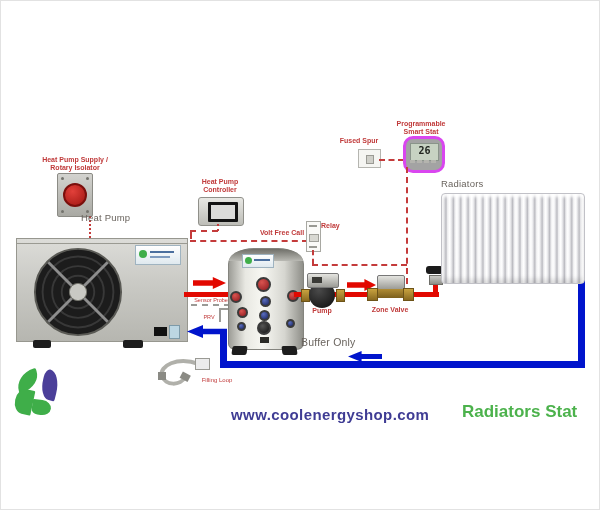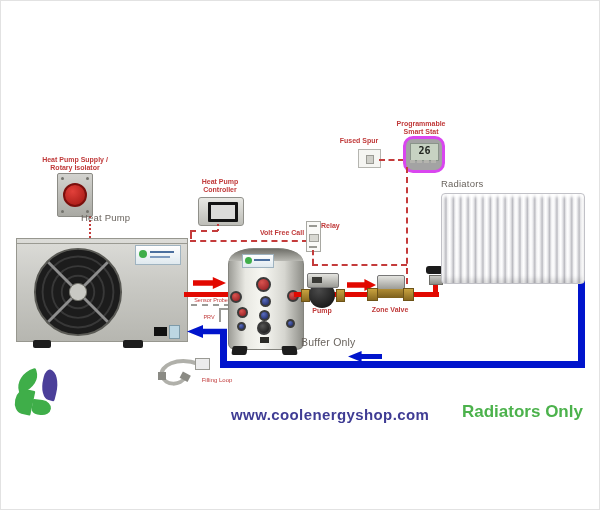--- a/index.html
+++ b/index.html
@@ -220,15 +220,15 @@
   <div class="abs gray-label" style="left:440px;top:177px;width:142px;text-align:left;">Radiators</div>
   <div class="abs radiator" style="left:440px;top:192px;width:142px;height:89px;"></div>
 
   <div class="abs" style="left:14px;top:368px;width:52px;height:56px;">
     <div class="leaf green" style="left:1px;top:2px;width:23px;height:19px;border-radius:100% 10% 90% 10%;transform:rotate(-18deg);"></div>
     <div class="leaf green" style="left:0px;top:20px;width:18px;height:25px;border-radius:90% 10% 10% 90%;transform:rotate(12deg);"></div>
     <div class="leaf green" style="left:17px;top:31px;width:19px;height:15px;border-radius:10% 90% 90% 60%;transform:rotate(8deg);"></div>
     <div class="leaf purple" style="left:27px;top:1px;width:16px;height:30px;border-radius:40% 100% 10% 90%;transform:rotate(14deg);"></div>
   </div>
   <div class="abs footer-web" style="left:230px;top:405px;">www.coolenergyshop.com</div>
-  <div class="abs footer-sys" style="left:461px;top:401px;">Radiators Only</div>
+  <div class="abs footer-sys" style="left:461px;top:401px;">Radiators Stat</div>
 
 </div>
 
 </body></html>

